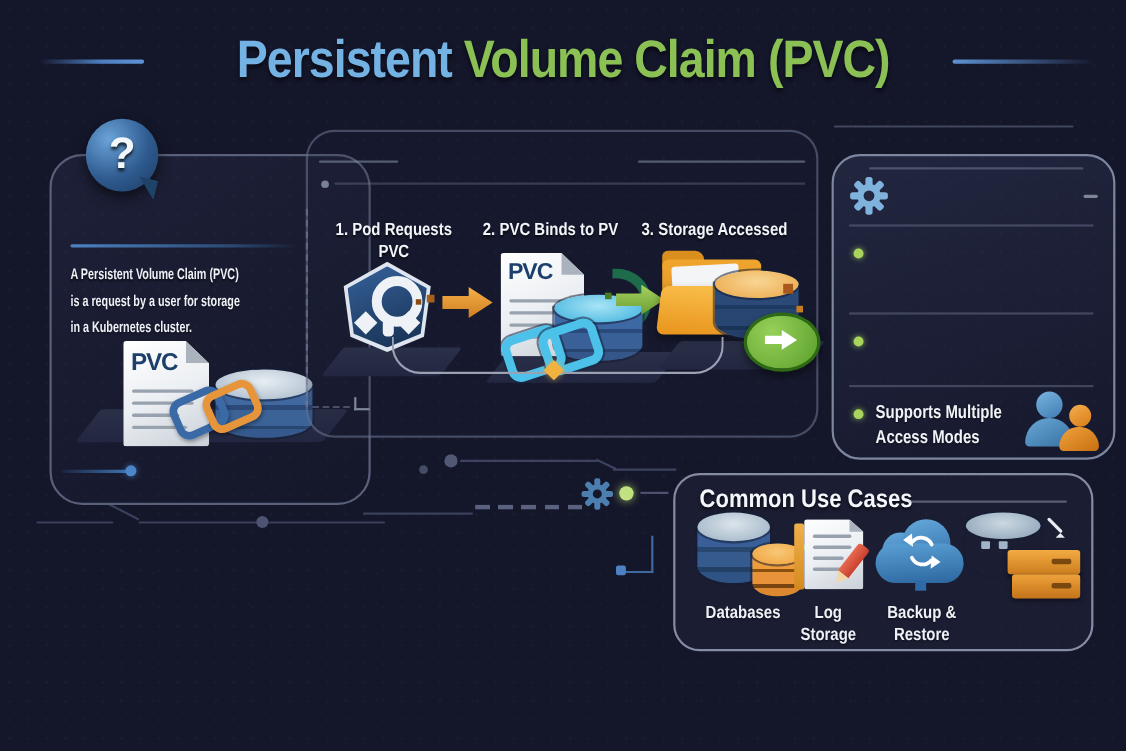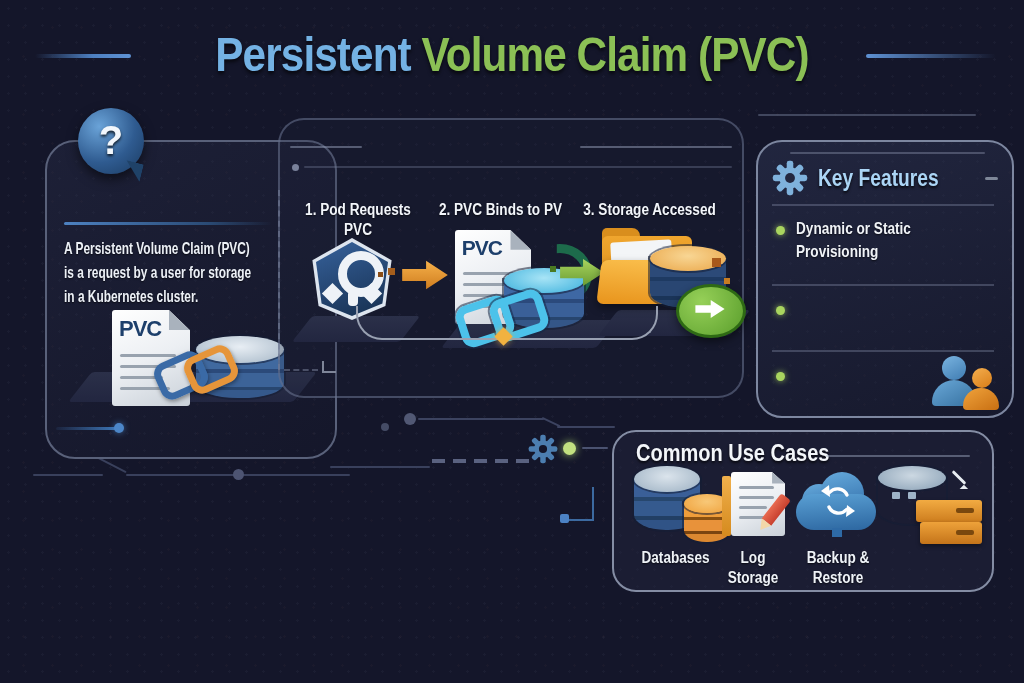--- a/index.html
+++ b/index.html
@@ -99,21 +99,21 @@
   <div class="line" style="left:568px;top:519px;width:26px;background:#3c6aa0;"></div>
   <div class="abs" style="left:560px;top:514px;width:9px;height:9px;border-radius:2px;background:#4c82c4;"></div>
 
   <div class="panel" style="left:45px;top:140px;width:288px;height:315px;border-radius:30px;background:linear-gradient(150deg,rgba(52,58,88,.28),rgba(24,27,44,.15));"></div>
   <div class="abs" style="left:78px;top:108px;width:66px;height:66px;border-radius:50%;background:radial-gradient(circle at 32% 28%,#6aa3d8,#2f5b90 55%,#1a3a60);box-shadow:0 5px 12px rgba(0,0,0,.55);"></div>
   <div class="abs" style="left:124px;top:162px;width:18px;height:18px;background:#1f4268;clip-path:polygon(0 0,100% 0,100% 100%);transform:rotate(14deg);"></div>
   <div class="abs hd-shadow" style="left:78px;top:108px;width:66px;height:66px;line-height:64px;text-align:center;font-size:40px;font-weight:bold;color:#f2f7fc;">?</div>
 
   <div class="abs" style="left:64px;top:222px;width:208px;height:3px;border-radius:2px;background:linear-gradient(90deg,#4d82c2,#2a4a74 70%,rgba(42,74,116,0));"></div>
 
-  <div class="abs tx-shadow" style="left:64px;top:237px;font-size:17px;font-weight:bold;color:#edf1f7;line-height:24px;">
+  <div class="abs tx-shadow" style="left:64px;top:237px;font-size:14px;font-weight:bold;color:#edf1f7;line-height:24px;">
     <span class="cond" style="transform:scaleX(.7);">A Persistent Volume Claim (PVC)</span><br>
     <span class="cond" style="transform:scaleX(.7);">is a request by a user for storage</span><br>
     <span class="cond" style="transform:scaleX(.7);">in a Kubernetes cluster.</span>
   </div>
 
   <div class="plat" style="left:80px;top:372px;width:225px;height:30px;"></div>
   <div class="doc" style="left:112px;top:310px;width:78px;height:96px;">
     <i class="fold"></i>
     <span class="dlabel" style="font-size:22px;">PVC</span>
     <i class="dl" style="top:44px;width:72%;"></i>
@@ -222,36 +222,33 @@
   <svg class="abs" style="left:772px;top:160px;" width="36" height="36" viewBox="0 0 44 44">
     <g fill="#7fb2dc">
         <rect x="18" y="1" width="8" height="42" rx="3"></rect>
         <rect x="18" y="1" width="8" height="42" rx="3" transform="rotate(45 22 22)"></rect>
         <rect x="18" y="1" width="8" height="42" rx="3" transform="rotate(90 22 22)"></rect>
         <rect x="18" y="1" width="8" height="42" rx="3" transform="rotate(135 22 22)"></rect>
         <circle cx="22" cy="22" r="13"></circle>
       </g>
       <circle cx="22" cy="22" r="6" fill="#232840"></circle>
   </svg>
-  <div class="abs hd-shadow" style="left:818px;top:164px;font-size:24px;font-weight:bold;color:#abd5f5;">
-    <span class="cond" style="transform:scaleX(.8);">Key Features</span>
-  </div>
   <div class="abs" style="left:985px;top:177px;width:13px;height:3px;background:#7e8798;border-radius:2px;"></div>
   <div class="kf-div" style="left:772px;top:204px;width:222px;"></div>
 
   <span class="kf-dot" style="left:776px;top:226px;"></span>
-  <div class="kf-item tx-shadow" style="left:796px;top:218px;width:178px;">
-    <span class="cond" style="transform:scaleX(.8);white-space:normal;display:block;">Dynamic or Static Provisioning</span>
-  </div>
   <div class="kf-div" style="left:772px;top:284px;width:222px;"></div>
 
   <span class="kf-dot" style="left:776px;top:306px;"></span>
   <div class="kf-div" style="left:772px;top:350px;width:222px;"></div>
 
   <span class="kf-dot" style="left:776px;top:372px;"></span>
+  <div class="kf-item tx-shadow" style="left:796px;top:364px;width:160px;">
+    <span class="cond" style="transform:scaleX(.8);white-space:normal;display:block;">Supports Multiple Access Modes</span>
+  </div>
 
   <div class="person abs" style="left:932px;top:356px;width:66px;height:54px;">
     <i style="left:10px;top:0;width:24px;height:24px;border-radius:50%;background:linear-gradient(150deg,#7ab4e0,#3f7cb2);"></i>
     <i style="left:0;top:24px;width:44px;height:26px;border-radius:22px 22px 4px 4px;background:linear-gradient(150deg,#6aa8d8,#35709f);"></i>
     <i style="left:40px;top:12px;width:20px;height:20px;border-radius:50%;background:linear-gradient(150deg,#f4ae4e,#d87d18);"></i>
     <i style="left:31px;top:32px;width:36px;height:22px;border-radius:18px 18px 4px 4px;background:linear-gradient(150deg,#f0a33c,#c86f12);"></i>
   </div>
 
   <div class="panel" style="left:612px;top:430px;width:378px;height:158px;border:2px solid #848da4;border-radius:24px;background:rgba(40,44,68,.35);"></div>
   <div class="abs hd-shadow" style="left:636px;top:440px;font-size:23px;font-weight:bold;color:#f3f6fa;">

